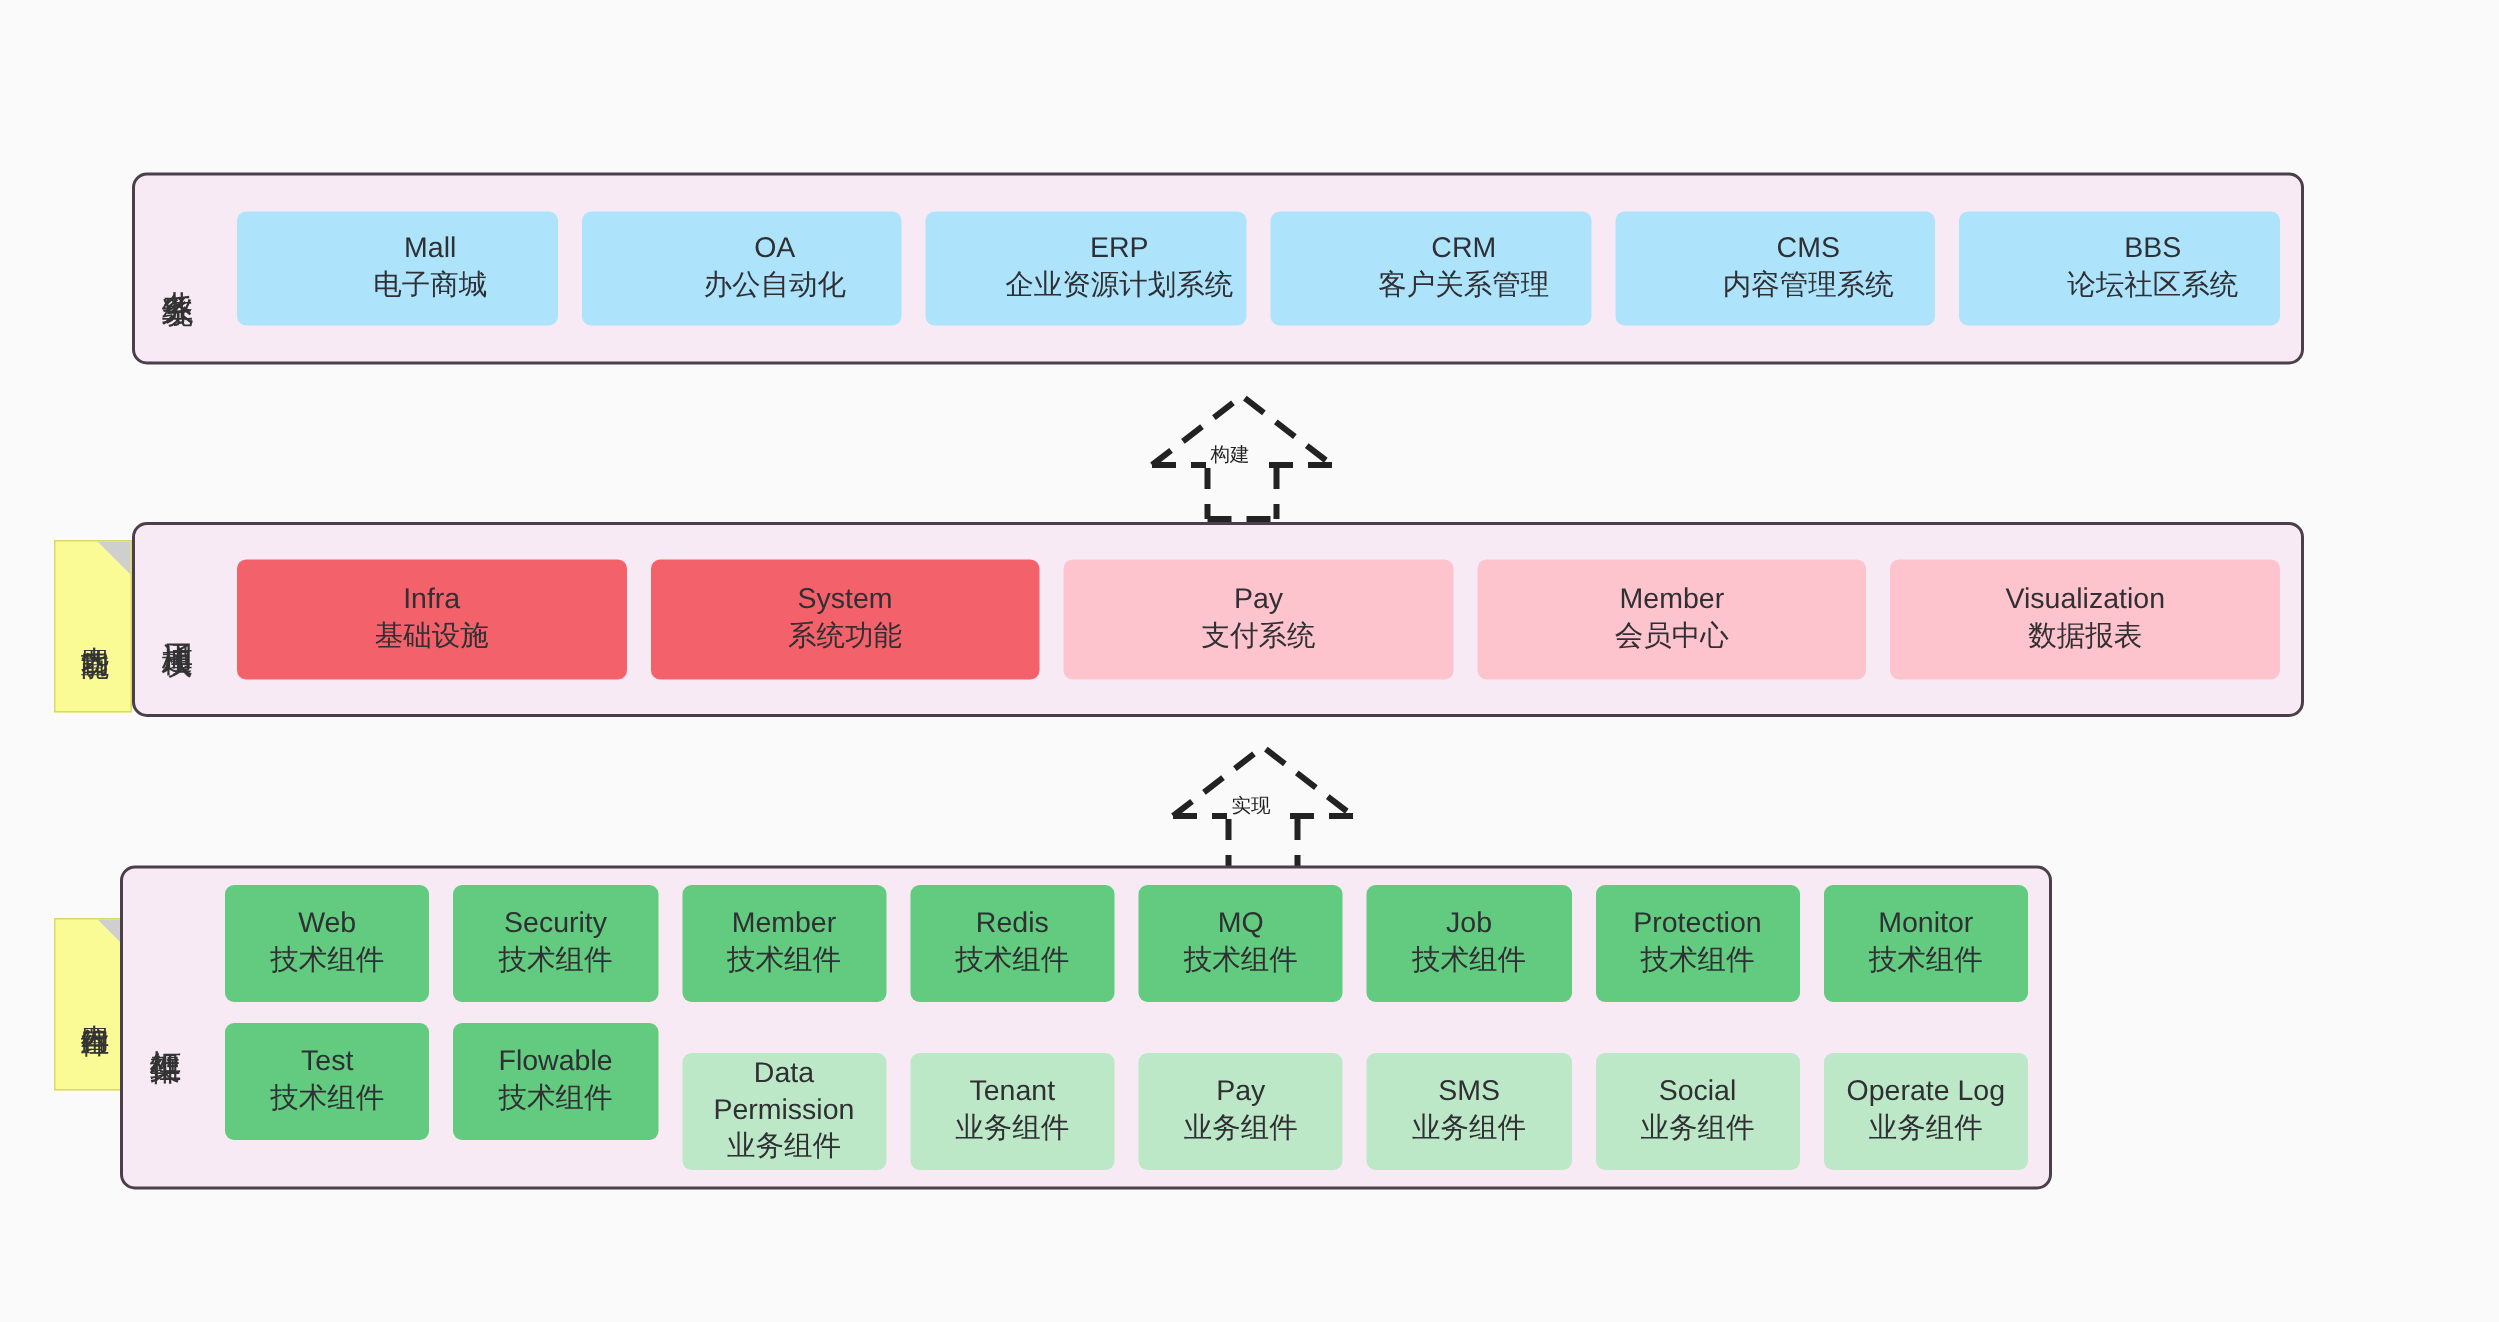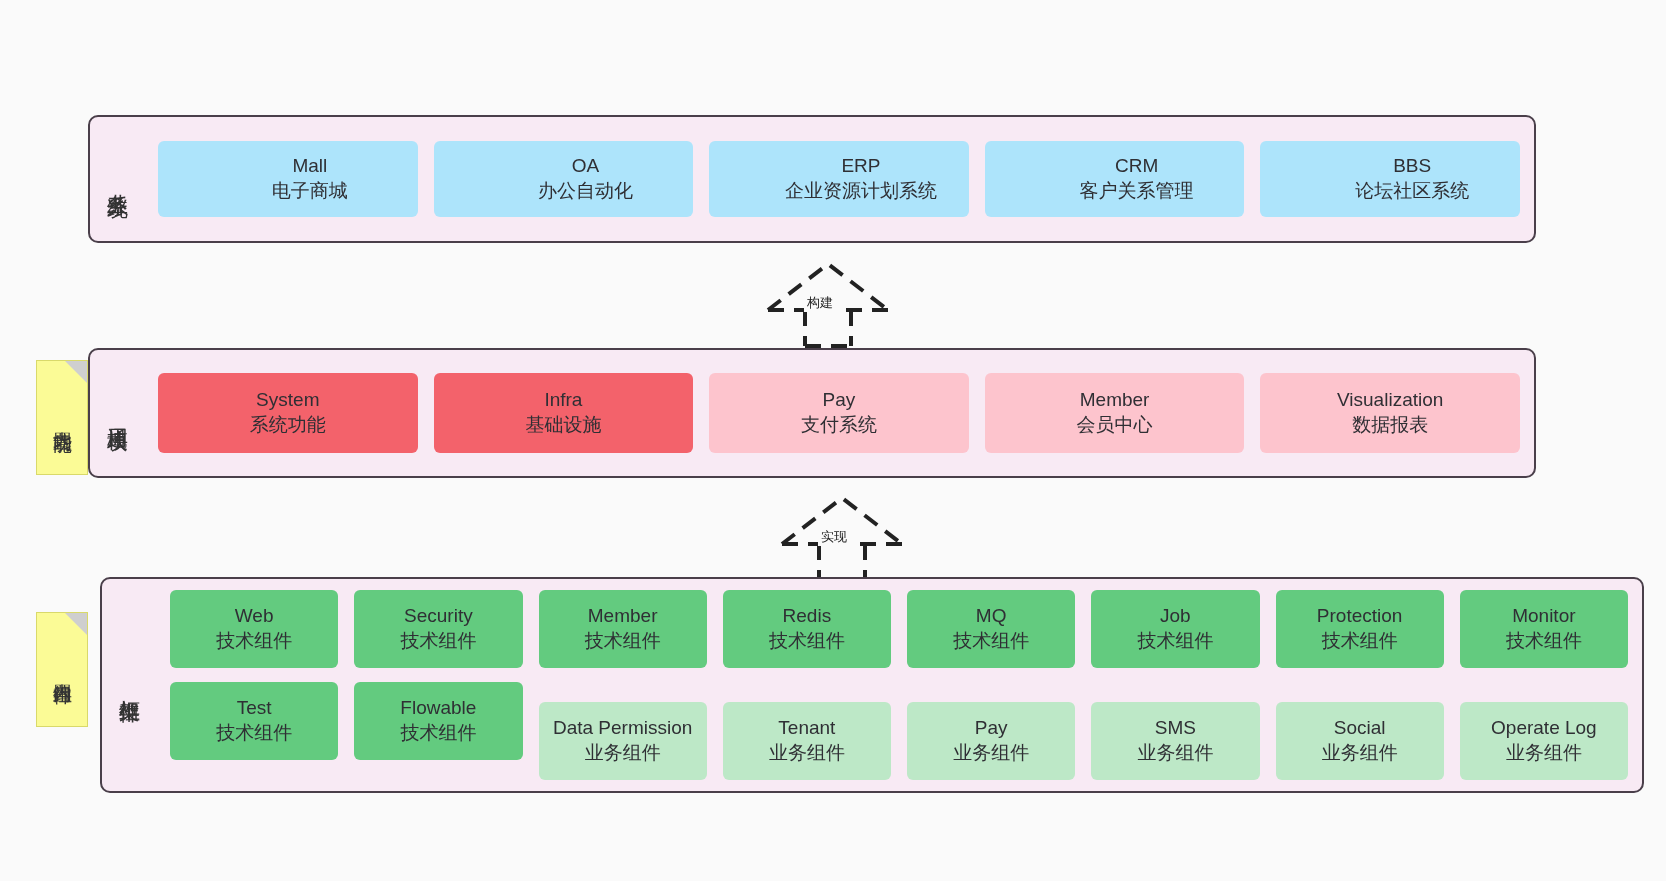--- a/index.html
+++ b/index.html
@@ -127,20 +127,24 @@
       </div>
       <div class="node blue">
         <span class="ln">ERP</span>
         <span class="ln">企业资源计划系统</span>
       </div>
       <div class="node blue">
         <span class="ln">CRM</span>
         <span class="ln">客户关系管理</span>
       </div>
       <div class="node blue">
+        <span class="ln">CMS</span>
+        <span class="ln">内容管理系统</span>
+      </div>
+      <div class="node blue">
         <span class="ln">BBS</span>
         <span class="ln">论坛社区系统</span>
       </div>
     </div>
   </div>
 
   <div class="arrow" style="left:758px; top:258px;">
     <svg width="150" height="88" viewBox="0 0 150 88">
       <path d="M 10 52 L 70 6 L 130 52" fill="none" stroke="#222" stroke-width="4" stroke-dasharray="16 10" stroke-linecap="butt"></path>
       <path d="M 10 52 L 130 52" fill="none" stroke="#222" stroke-width="4" stroke-dasharray="16 10"></path>
@@ -151,26 +155,26 @@
 
   <div class="note" style="left:36px; top:360px; width:52px; height:115px;">
     <span class="fold"></span>
     <span>内置功能</span>
   </div>
 
   <div class="layer layer-common" style="left:88px; top:348px; width:1448px; height:130px;">
     <div class="layer-title">通用模块</div>
     <div class="layer-body">
       <div class="node red">
+        <span class="ln">Infra</span>
+        <span class="ln">基础设施</span>
+      </div>
+      <div class="node red">
         <span class="ln">System</span>
         <span class="ln">系统功能</span>
-      </div>
-      <div class="node red">
-        <span class="ln">Infra</span>
-        <span class="ln">基础设施</span>
       </div>
       <div class="node pink">
         <span class="ln">Pay</span>
         <span class="ln">支付系统</span>
       </div>
       <div class="node pink">
         <span class="ln">Member</span>
         <span class="ln">会员中心</span>
       </div>
       <div class="node pink">
@@ -187,21 +191,21 @@
       <path d="M 47 52 L 47 88 M 93 52 L 93 88 M 47 88 L 93 88" fill="none" stroke="#222" stroke-width="4" stroke-dasharray="16 10"></path>
     </svg>
     <div class="arrow-label" style="left:46px; top:36px;">实现</div>
   </div>
 
   <div class="note" style="left:36px; top:612px; width:52px; height:115px;">
     <span class="fold"></span>
     <span>内置组件</span>
   </div>
 
-  <div class="layer layer-frame" style="left:100px; top:577px; width:1544px; height:216px;">
+  <div class="layer layer-frame" style="left:80px; top:577px; width:1288px; height:216px;">
     <div class="layer-title">框架组件</div>
     <div class="layer-body">
       <div class="col-stack">
 
         <div class="row">
           <div class="node green">
             <span class="ln">Web</span>
             <span class="ln">技术组件</span>
           </div>
           <div class="node green">

